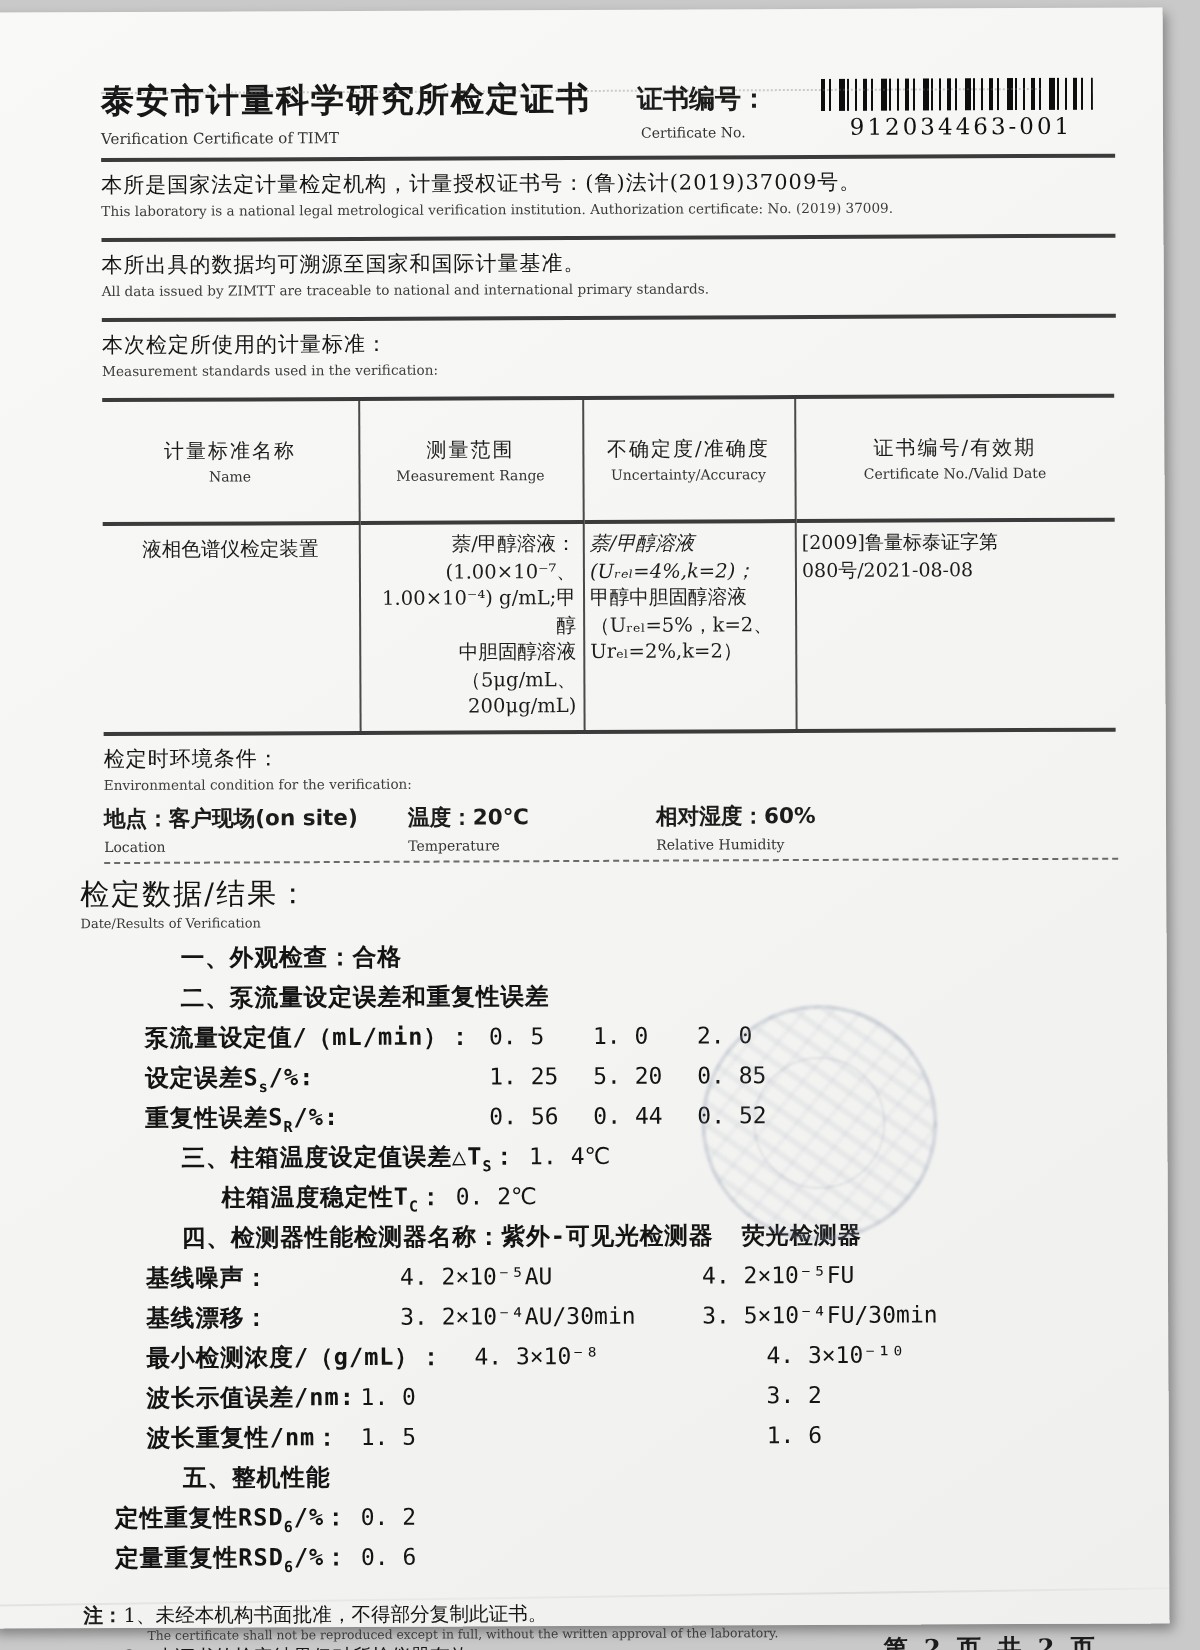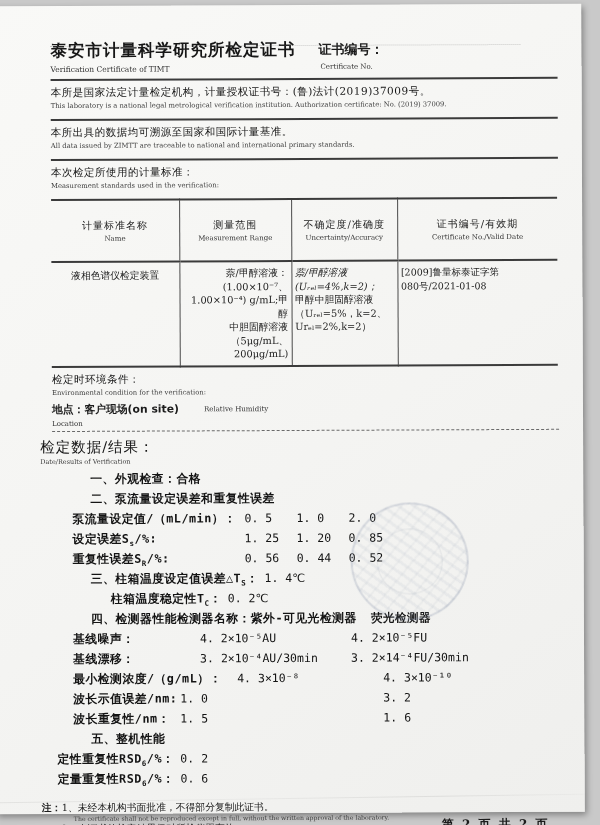--- a/index.html
+++ b/index.html
@@ -114,20 +114,24 @@
     <div class="perforation"></div>
 
     <div class="head-row">
       <div class="title-block">
         <div class="title-zh">泰安市计量科学研究所检定证书</div>
         <div class="title-en">Verification Certificate of TIMT</div>
       </div>
       <div class="certno-block">
         <div class="certno-zh">证书编号：</div>
         <div class="certno-en">Certificate No.</div>
+      </div>
+      <div class="barcode-block">
+        <div class="barcode"></div>
+        <div class="barcode-num">912034463-001</div>
       </div>
     </div>
     <div class="rule"></div>
 
     <div class="stmt">
       <div class="stmt-zh">本所是国家法定计量检定机构，计量授权证书号：(鲁)法计(2019)37009号。</div>
       <div class="stmt-en">This laboratory is a national legal metrological verification institution. Authorization certificate: No. (2019) 37009.</div>
     </div>
     <div class="rule"></div>
 
@@ -179,35 +183,40 @@
 （5μg/mL、
 200μg/mL)</td>
           <td class="cell-unc">
             <div class="pre unc-italic">萘/甲醇溶液
 (Uᵣₑₗ=4%,k=2)；</div>
             <div class="pre">甲醇中胆固醇溶液
 （Uᵣₑₗ=5%，k=2、
 Urₑₗ=2%,k=2）</div>
           </td>
           <td class="cell-cert pre">[2009]鲁量标泰证字第
-080号/2021-01-08</td>
+080号/2021-08-08</td>
         </tr>
       </tbody>
     </table>
 
     <div class="env-head">
       <div class="stmt-zh">检定时环境条件：</div>
       <div class="stmt-en">Environmental condition for the verification:</div>
     </div>
     <div class="env-row">
       <div class="env-field env-f1">
         <div class="env-zh">地点：客户现场(on site)</div>
         <div class="env-en">Location</div>
       </div>
+      <div class="env-field env-f2">
+        <div class="env-zh">温度：20℃</div>
+        <div class="env-en">Temperature</div>
+      </div>
       <div class="env-field env-f3">
+        <div class="env-zh">相对湿度：60%</div>
         <div class="env-en">Relative Humidity</div>
       </div>
     </div>
 
     <div class="res-title-zh">检定数据/结果：</div>
     <div class="res-title-en">Date/Results of Verification</div>
 
     <div class="results">
       <div class="res-line ind-num">
         <span class="lbl">一、外观检查：合格</span>
@@ -217,21 +226,21 @@
       </div>
       <div class="res-line ind-sub">
         <span class="lbl">泵流量设定值/（mL/min）：</span>
         <span class="val pos-a1">0. 5</span>
         <span class="val pos-a2">1. 0</span>
         <span class="val pos-a3">2. 0</span>
       </div>
       <div class="res-line ind-sub">
         <span class="lbl"><span>设定误差S</span><sub>s</sub><span>/%:</span></span>
         <span class="val pos-a1">1. 25</span>
-        <span class="val pos-a2">1. 20</span>
+        <span class="val pos-a2">5. 20</span>
         <span class="val pos-a3">0. 85</span>
       </div>
       <div class="res-line ind-sub">
         <span class="lbl"><span>重复性误差S</span><sub>R</sub><span>/%:</span></span>
         <span class="val pos-a1">0. 56</span>
         <span class="val pos-a2">0. 44</span>
         <span class="val pos-a3">0. 52</span>
       </div>
       <div class="res-line ind-num">
         <span class="lbl"><span>三、柱箱温度设定值误差△T</span><sub>S</sub><span>：</span></span><span class="val-inline">1. 4℃</span>
@@ -244,21 +253,21 @@
         <span class="val pos-e2 lbl">荧光检测器</span>
       </div>
       <div class="res-line ind-sub">
         <span class="lbl">基线噪声：</span>
         <span class="val pos-b1">4. 2×10⁻⁵AU</span>
         <span class="val pos-b2">4. 2×10⁻⁵FU</span>
       </div>
       <div class="res-line ind-sub">
         <span class="lbl">基线漂移：</span>
         <span class="val pos-b1">3. 2×10⁻⁴AU/30min</span>
-        <span class="val pos-b2">3. 2×14⁻⁴FU/30min</span>
+        <span class="val pos-b2">3. 5×10⁻⁴FU/30min</span>
       </div>
       <div class="res-line ind-sub">
         <span class="lbl">最小检测浓度/（g/mL）：</span>
         <span class="val pos-c1">4. 3×10⁻⁸</span>
         <span class="val pos-c2">4. 3×10⁻¹⁰</span>
       </div>
       <div class="res-line ind-sub">
         <span class="lbl">波长示值误差/nm:</span>
         <span class="val pos-d1">1. 0</span>
         <span class="val pos-c2">3. 2</span>

